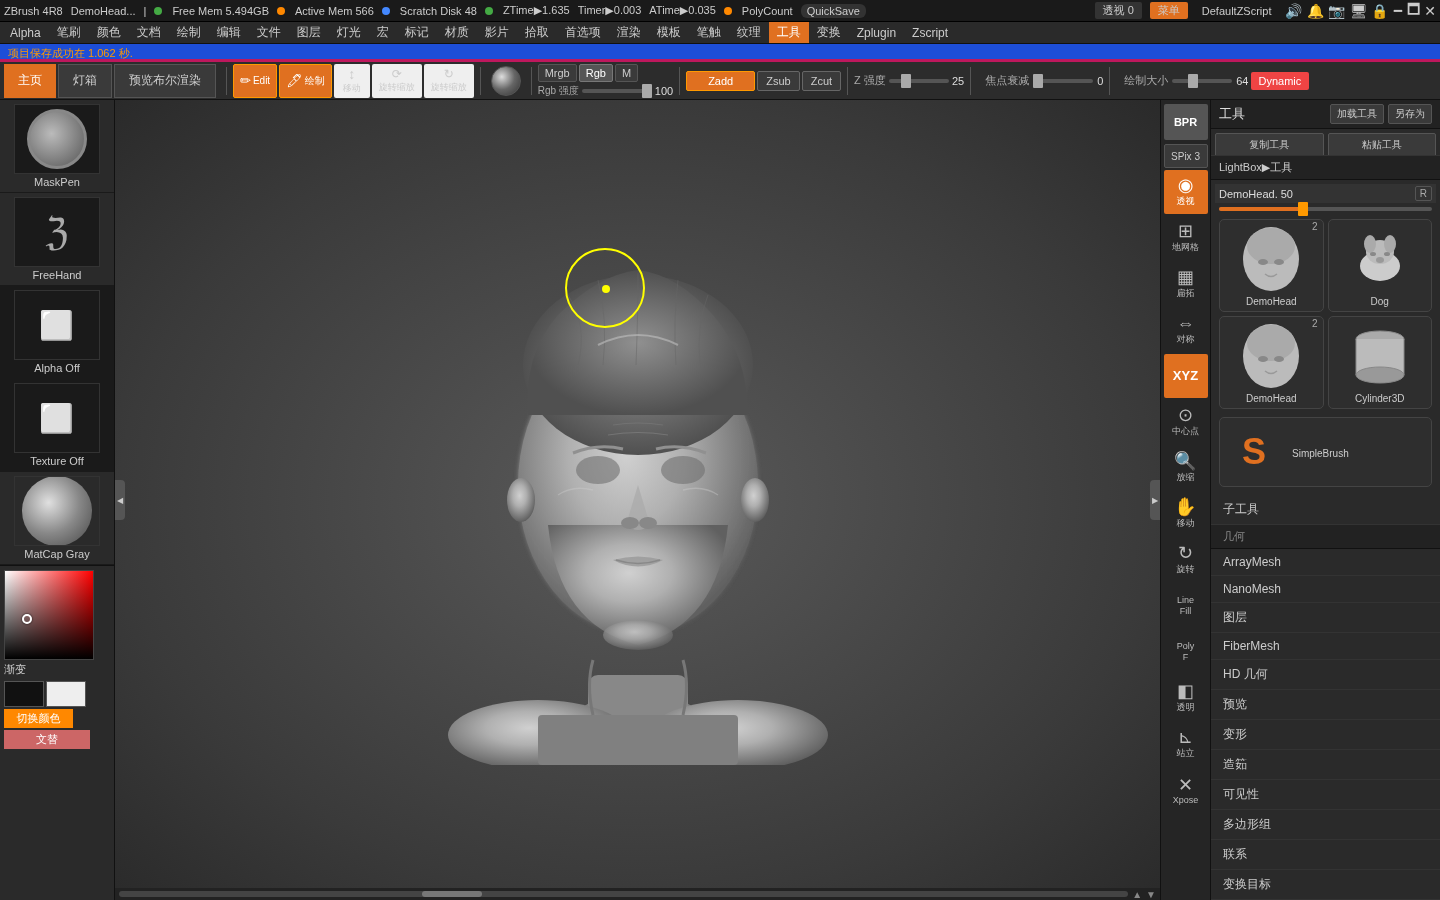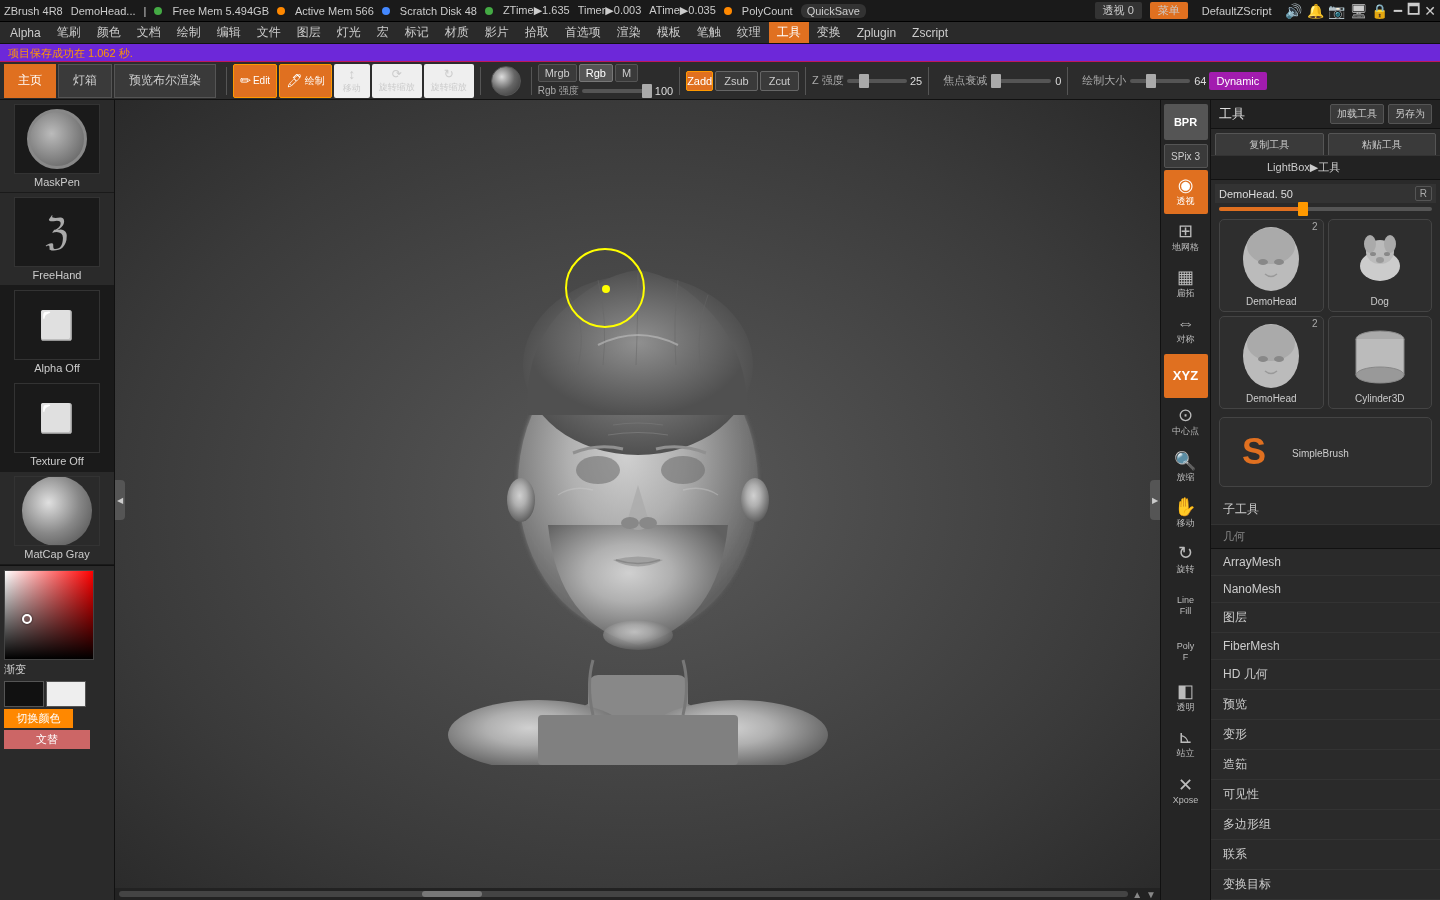--- a/index.html
+++ b/index.html
@@ -12,33 +12,33 @@
     .dot-green { background: #4a4; }
     .dot-orange { background: #f80; }
     .dot-blue { background: #48f; }
 
     
     #menu-bar { display: flex; align-items: center; height: 22px; background: #2a2a2a; border-bottom: 1px solid #111; padding: 0 2px; }
     .menu-item { padding: 2px 8px; cursor: pointer; color: #ccc; font-size: 12px; }
     .menu-item.active { background: #e07020; color: #fff; }
 
     
-    #save-status { height: 18px; background: #6d28d9; padding: 2px 8px; font-size: 11px; color: #f90; border-bottom: 1px solid #be185d; }
+    #save-status { height: 18px; background: #1d4ed8; padding: 2px 8px; font-size: 11px; color: #f90; border-bottom: 3px solid #be185d; }
 
     
     #toolbar { display: flex; align-items: center; height: 38px; background: #2c2c2c; border-bottom: 1px solid #111; padding: 0 4px; gap: 2px; }
     .tb-btn { display: flex; flex-direction: column; align-items: center; justify-content: center; padding: 2px 6px; cursor: pointer; color: #ccc; font-size: 10px; min-width: 36px; height: 34px; border: 1px solid transparent; border-radius: 2px; }
     .tb-sep { width: 1px; height: 28px; background: #555; margin: 0 4px; }
     .tb-slider { -webkit-appearance: none; appearance: none; height: 4px; background: #555; border-radius: 2px; outline: none; cursor: pointer; }
     .tb-slider::-webkit-slider-thumb { -webkit-appearance: none; width: 10px; height: 14px; background: #aaa; border-radius: 1px; cursor: pointer; }
-    .zadd-btn { background: #e07020; color: #fff; border: 1px solid #f90; border-radius: 2px; padding: 3px 0; font-size: 11px; cursor: pointer; }
+    .zadd-btn { background: #e07020; color: #fff; border: 1px solid #f90; border-radius: 2px; padding: 3px 21px; font-size: 11px; cursor: pointer; }
     .zsub-btn { background: #3a3a3a; color: #ccc; border: 1px solid #666; border-radius: 2px; padding: 3px 8px; font-size: 11px; cursor: pointer; }
     .zcut-btn { background: #3a3a3a; color: #ccc; border: 1px solid #666; border-radius: 2px; padding: 3px 8px; font-size: 11px; cursor: pointer; }
     .focus-group { display: flex; align-items: center; gap: 4px; margin-left: 8px; }
-    .tb-orange-btn { background: #a21caf; color: #fff; border: none; border-radius: 2px; padding: 3px 8px; font-size: 11px; cursor: pointer; }
+    .tb-orange-btn { background: #ef4444; color: #fff; border: none; border-radius: 2px; padding: 3px 8px; font-size: 11px; cursor: pointer; }
     .tb-sphere { width: 30px; height: 30px; border-radius: 50%; background: radial-gradient(circle at 35% 35%, #ddd, #666, #333); border: 1px solid #555; margin: 0 4px; cursor: pointer; }
 
     
     #main { display: flex; height: calc(900px - 22px - 22px - 18px - 38px); }
 
     
     #left-panel { width: 115px; background: #2a2a2a; border-right: 1px solid #111; display: flex; flex-direction: column; overflow: hidden; }
     .brush-item { display: flex; flex-direction: column; align-items: center; padding: 4px; border-bottom: 1px solid #1a1a1a; cursor: pointer; text-align: right; }
     .brush-preview { width: 86px; height: 70px; display: flex; align-items: center; justify-content: center; background: #1a1a1a; border: 1px solid #333; overflow: hidden; position: relative; }
     .brush-name { font-size: 11px; color: #ccc; margin-top: 2px; }
@@ -86,21 +86,21 @@
     .tool-title { font-size: 13px; color: #ddd; }
     .tool-actions { display: flex; gap: 4px; }
     .tact-btn { background: #3a3a3a; color: #ccc; border: 1px solid #555; border-radius: 2px; padding: 2px 6px; font-size: 10px; cursor: pointer; }
 
     #tool-content { padding: 4px; display: flex; flex-direction: column; gap: 2px; overflow-y: auto; flex: 1; }
     .tc-row { display: flex; gap: 4px; }
     .tc-btn { flex: 1; background: #3a3a3a; color: #ccc; border: 1px solid #555; border-radius: 2px; padding: 4px; font-size: 10px; cursor: pointer; text-align: center; }
 
     #lightbox-section { padding: 4px 8px; background: #222; border-top: 1px solid #333; border-bottom: 1px solid #111; }
     .lb-row { display: flex; align-items: center; justify-content: space-between; }
-    .lb-label { font-size: 11px; color: #ccc; margin-left: 48px; }
+    .lb-label { font-size: 11px; color: #ccc; }
 
     #demohead-section { padding: 4px; }
     .dh-header { display: flex; align-items: center; justify-content: space-between; padding: 2px 4px; background: #333; margin-bottom: 4px; }
     .dh-title { font-size: 11px; color: #ddd; }
     .dh-r-btn { background: #333; color: #aaa; border: 1px solid #555; border-radius: 2px; padding: 1px 4px; font-size: 10px; cursor: pointer; }
     .dh-slider { display: flex; align-items: center; gap: 4px; padding: 0 4px 4px; }
     .dh-slider-track { flex: 1; height: 4px; background: #555; border-radius: 2px; position: relative; }
     .dh-slider-fill { position: absolute; left: 0; top: 0; height: 100%; background: #e07020; border-radius: 2px; width: 40%; }
     .dh-slider-thumb { position: absolute; right: 58%; top: -5px; width: 10px; height: 14px; background: #f90; border-radius: 1px; }
 

